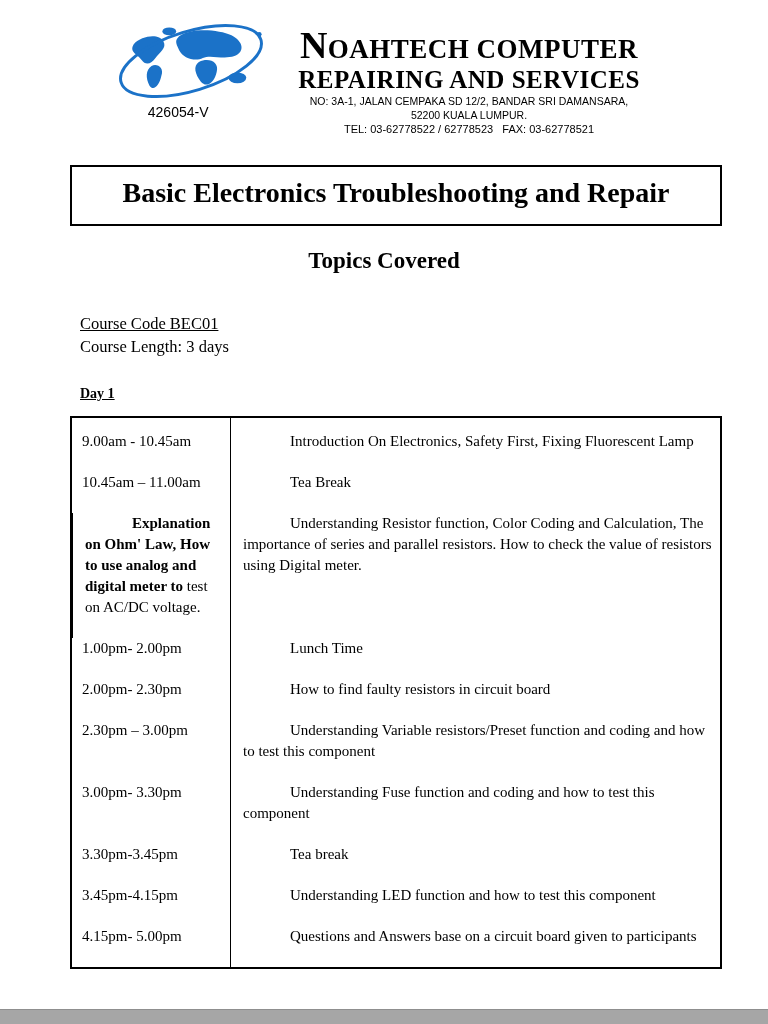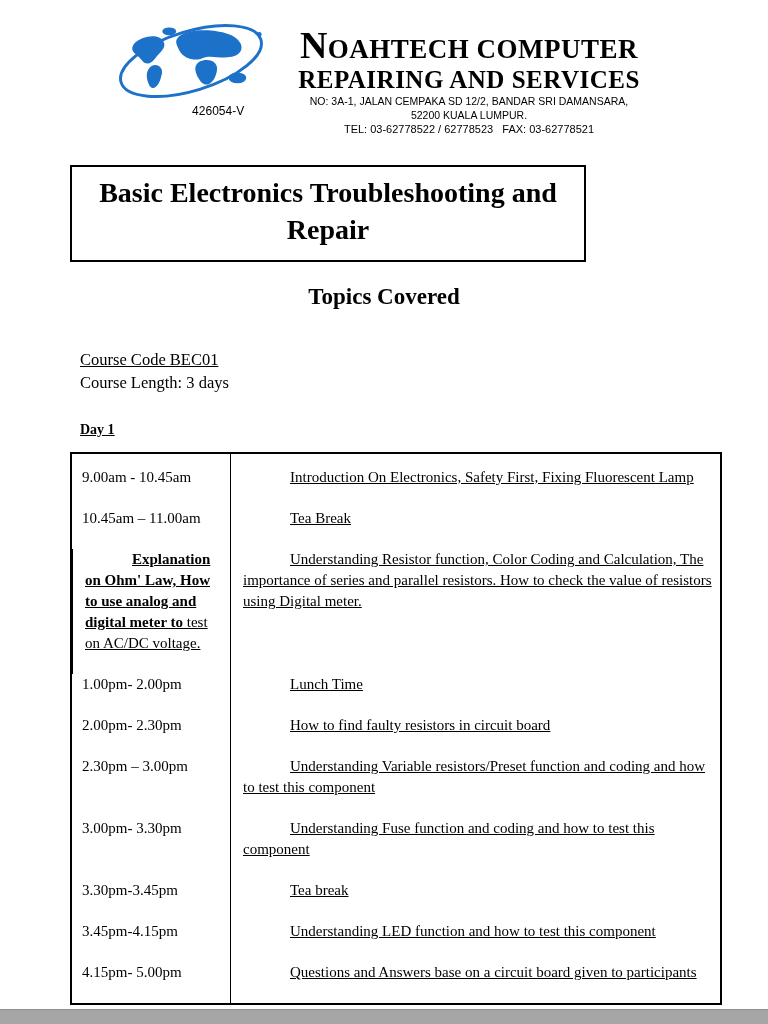--- a/index.html
+++ b/index.html
@@ -18,44 +18,43 @@
     display:flex;
     justify-content:center;
     align-items:flex-start;
     gap:26px;
     margin-left:-16px;
   }
   .logo-block { width:160px; text-align:center; flex:0 0 auto; }
   .logo-block svg { display:block; }
   .reg-no {
     font-family:"Liberation Sans", sans-serif;
-    font-size:12px;
+    font-size:14px;
     margin-top:-8px;
     padding-right:28px;
-    text-align:right;
   }
   .company-block { text-align:center; padding-top:10px; }
   .company-name { font-weight:bold; font-size:27px; letter-spacing:0.5px; line-height:1.15; }
   .company-name .initial { font-size:38px; }
   .company-line2 { font-weight:bold; font-size:25px; letter-spacing:0.5px; margin-top:-2px; }
   .address {
     font-family:"Liberation Sans", sans-serif;
     font-size:10.5px;
     line-height:1.35;
   }
   .contact-line {
     font-family:"Liberation Sans", sans-serif;
     font-size:11px;
     line-height:1.4;
     white-space:pre;
   }
 
   
   .title-box {
-    width:516px;
+    width:652px;
     margin:28px 0 0 70px;
     border:2px solid #000;
     padding:8px 0 12px;
   }
   .title-box h1 {
     font-size:28px;
     font-weight:bold;
     text-align:center;
     line-height:1.3;
     max-width:580px;
@@ -93,21 +92,20 @@
     font-size:15px;
     line-height:1.4;
   }
   .schedule-table > div:nth-child(-n+2) { padding-top:13px; }
   .time-cell { padding-left:10px; padding-right:6px; padding-bottom:20px; }
   .desc-cell {
     border-left:1.5px solid #000;
     padding-left:12px;
     padding-right:8px;
     padding-bottom:20px;
-    text-decoration:underline;
   }
   .bold-part { font-weight:bold;margin-left:47px; }
 
   .viewer-bottom {
     position:absolute;
     left:0; bottom:0;
     width:100%;
     height:15px;
     background:#a6a6a6;
     border-top:1px solid #8f8f8f;

